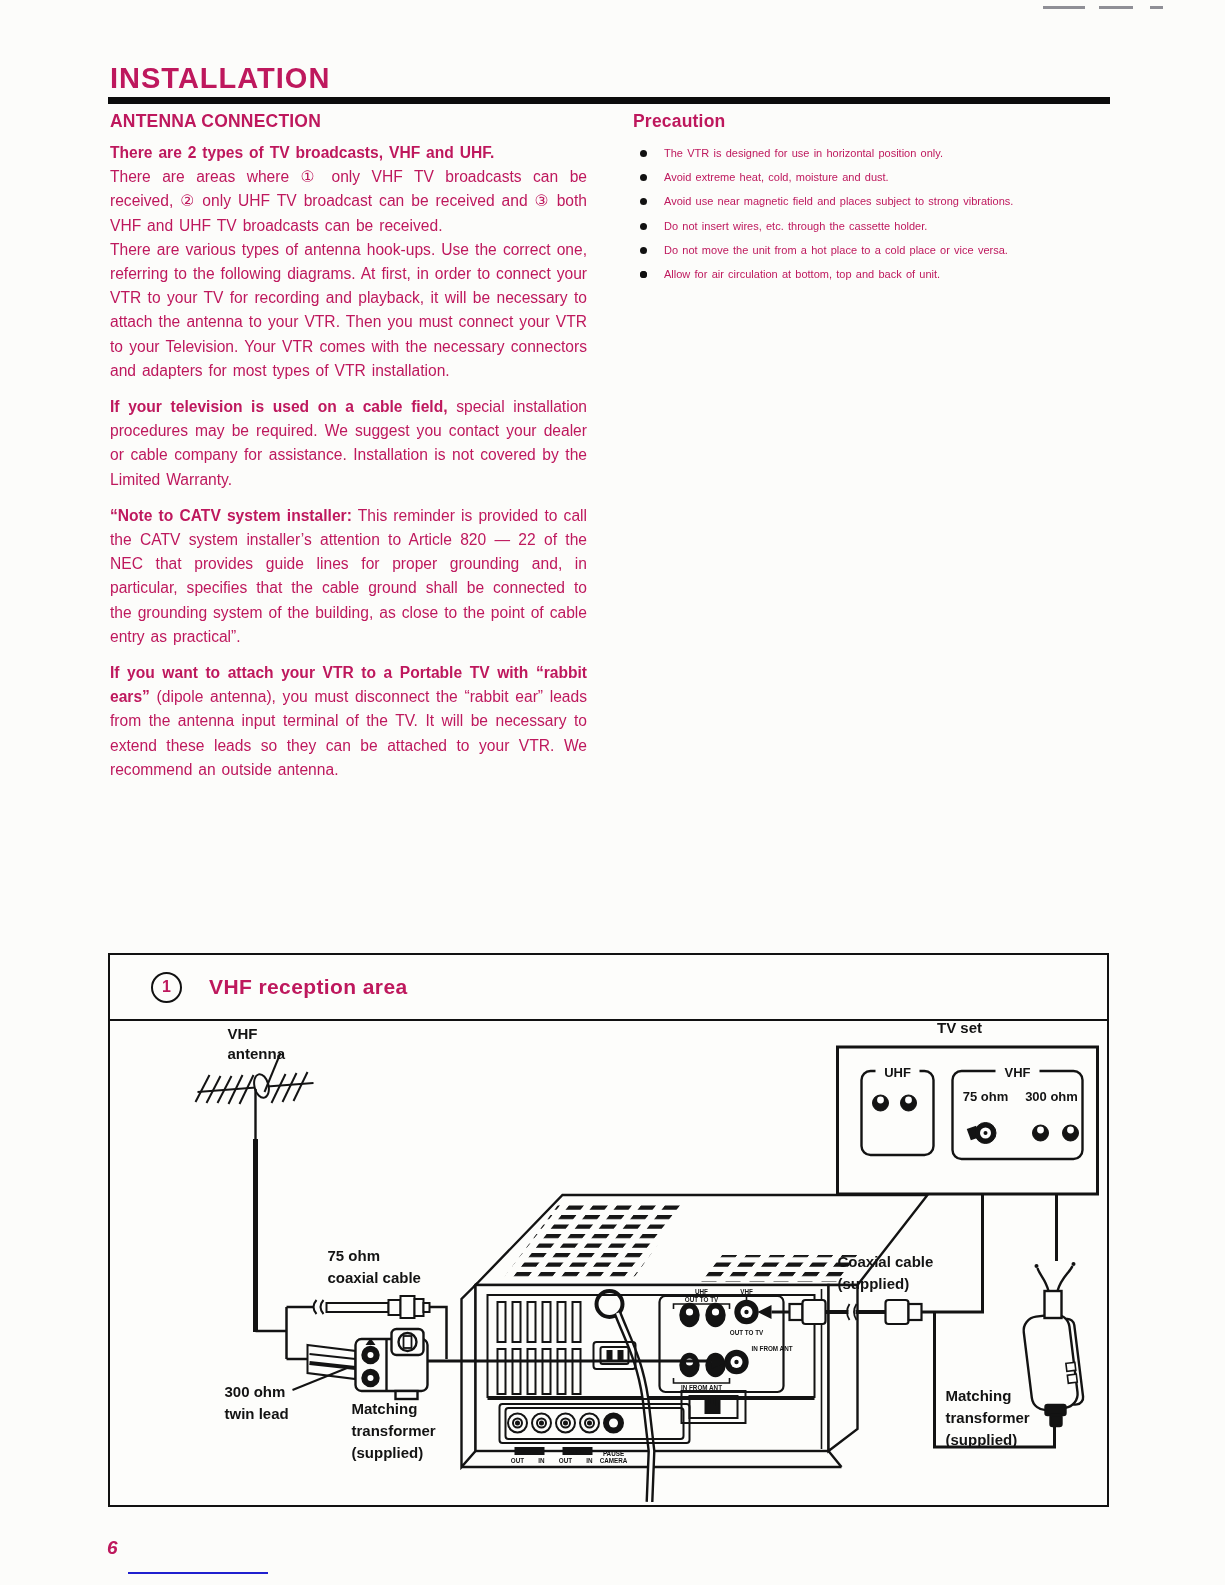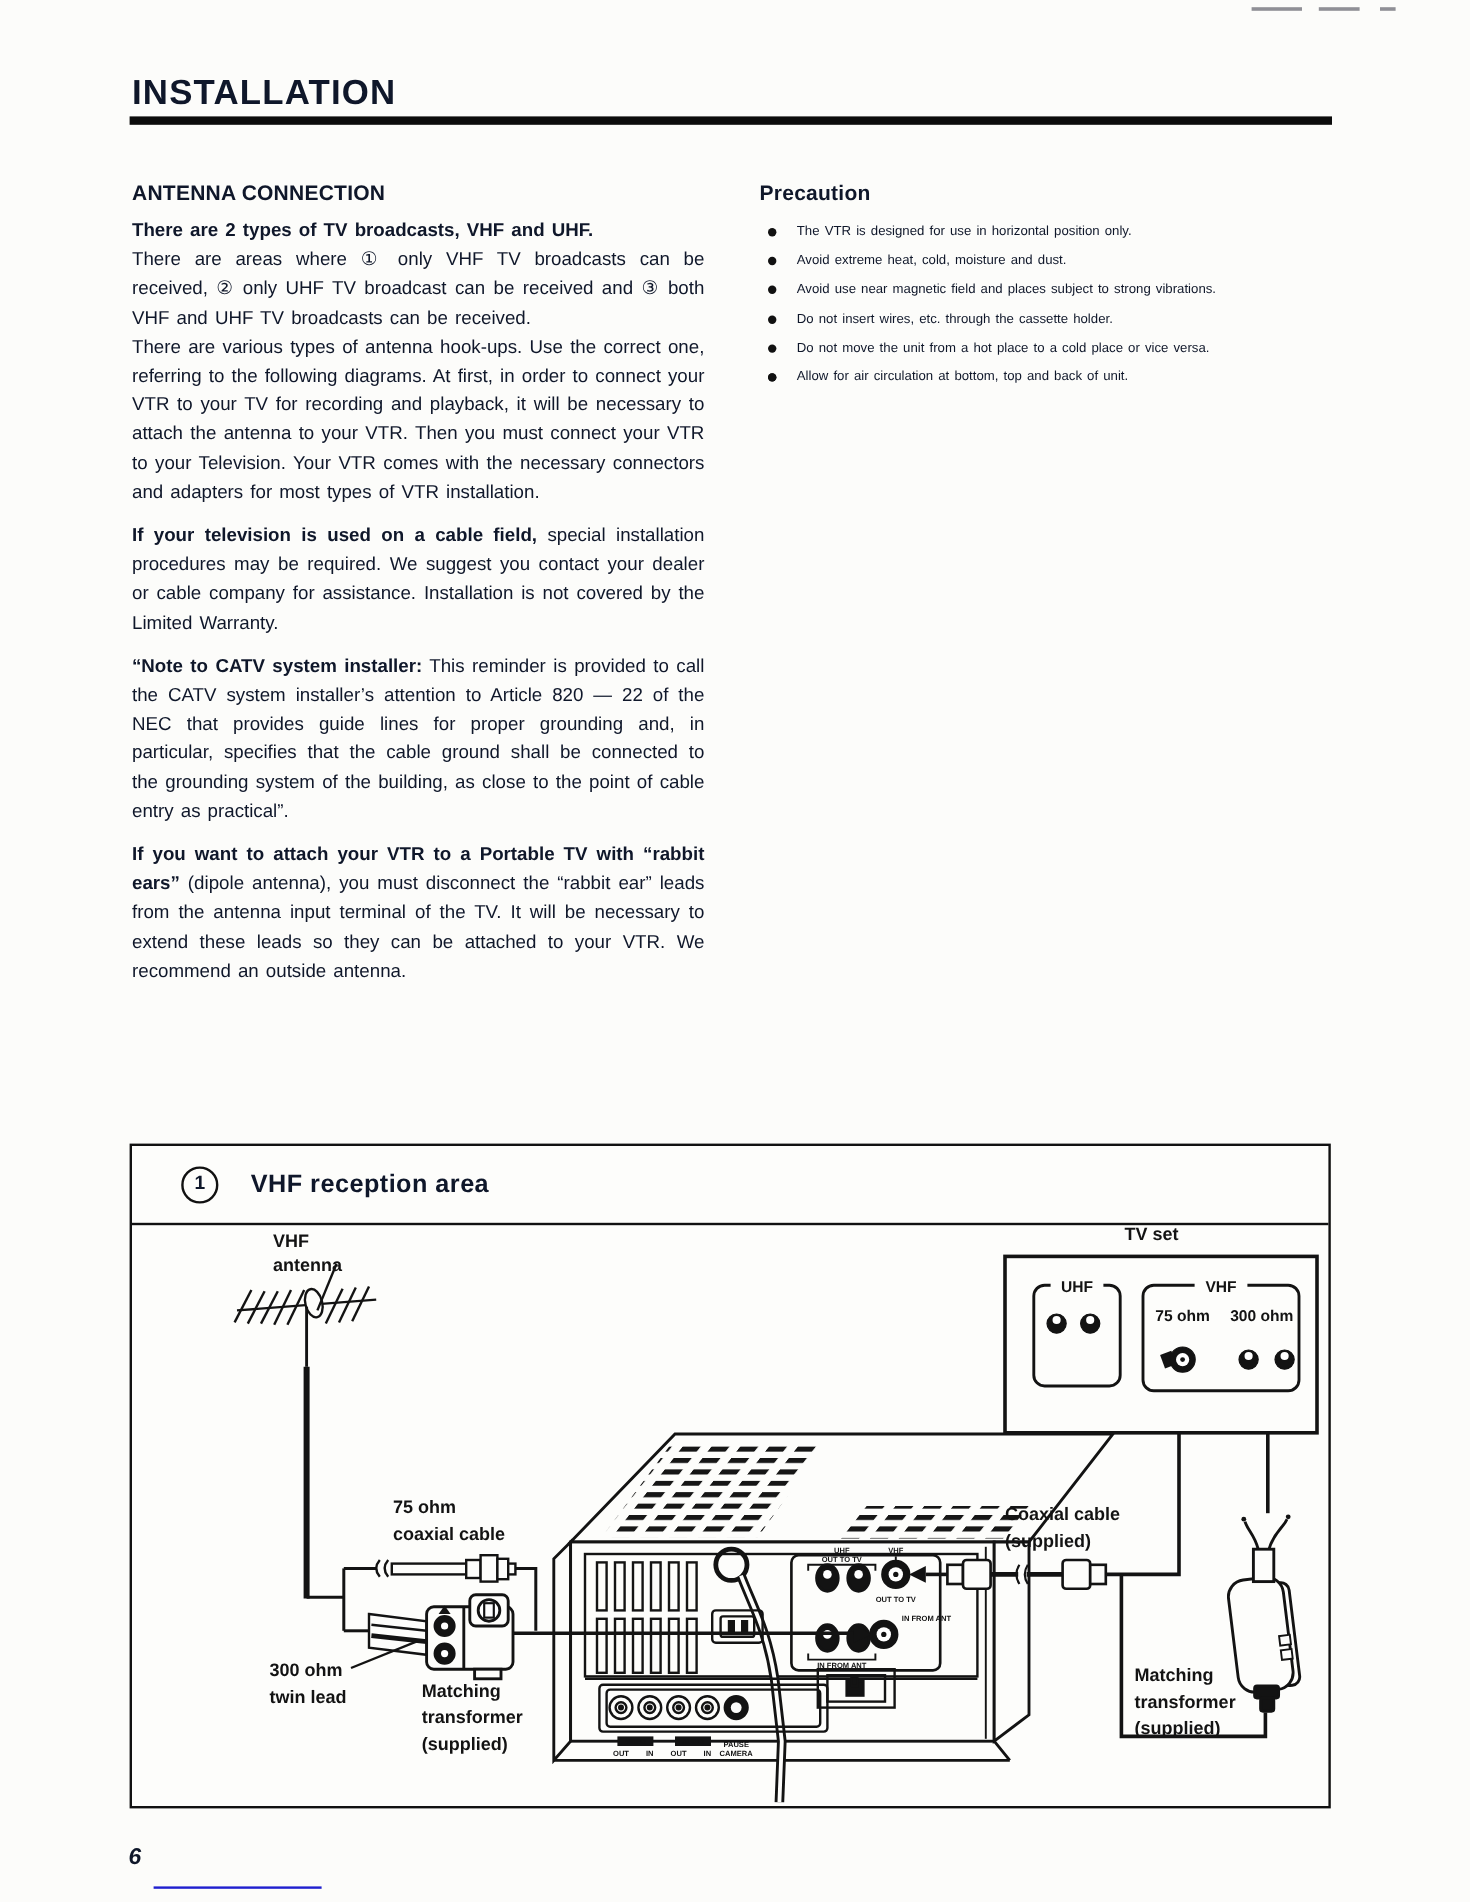--- a/index.html
+++ b/index.html
@@ -1,21 +1,21 @@
 <!DOCTYPE html>
 <html><head>
 <meta charset="utf-8">
 <style>
   html,body{margin:0;padding:0;}
   .page{position:relative;width:1225px;height:1585px;background:#fcfcfa;overflow:hidden;
-        font-family:"Liberation Sans","DejaVu Sans",sans-serif;color:#0f172a;}
+        font-family:"Liberation Sans","DejaVu Sans",sans-serif;color:#be185d;}
   .scan-dash{position:absolute;background:#8f8f96;height:3px;}
   .page-title{position:absolute;left:110px;top:62px;margin:0;font-size:29px;font-weight:700;letter-spacing:1px;}
   .title-rule{position:absolute;left:108px;top:97px;width:1002px;height:7px;background:#0c0c0c;}
-  .col{position:absolute;top:111px;margin-top:40px;}
+  .col{position:absolute;top:111px;}
   .col-left{left:110px;width:477px;}
   .col-right{left:633px;width:476px;}
   .col h2{margin:0 0 9px 0;font-size:17.5px;font-weight:700;letter-spacing:.2px;}
   p.body{margin:0;font-size:15.6px;line-height:24.2px;text-align:justify;word-spacing:1.6px;}
   p.body.gap{margin-top:12px;}
   .lead{font-weight:700;}
   .lead.block{display:block;}
   ul.bullets{list-style:none;margin:1px 0 0 0;padding:0;}
   ul.bullets li{position:relative;padding-left:31px;font-size:11px;line-height:24.2px;text-align:justify;word-spacing:1.2px;}
   ul.bullets .dot{position:absolute;left:7px;top:9px;width:7px;height:7px;border-radius:50%;background:#111;}

